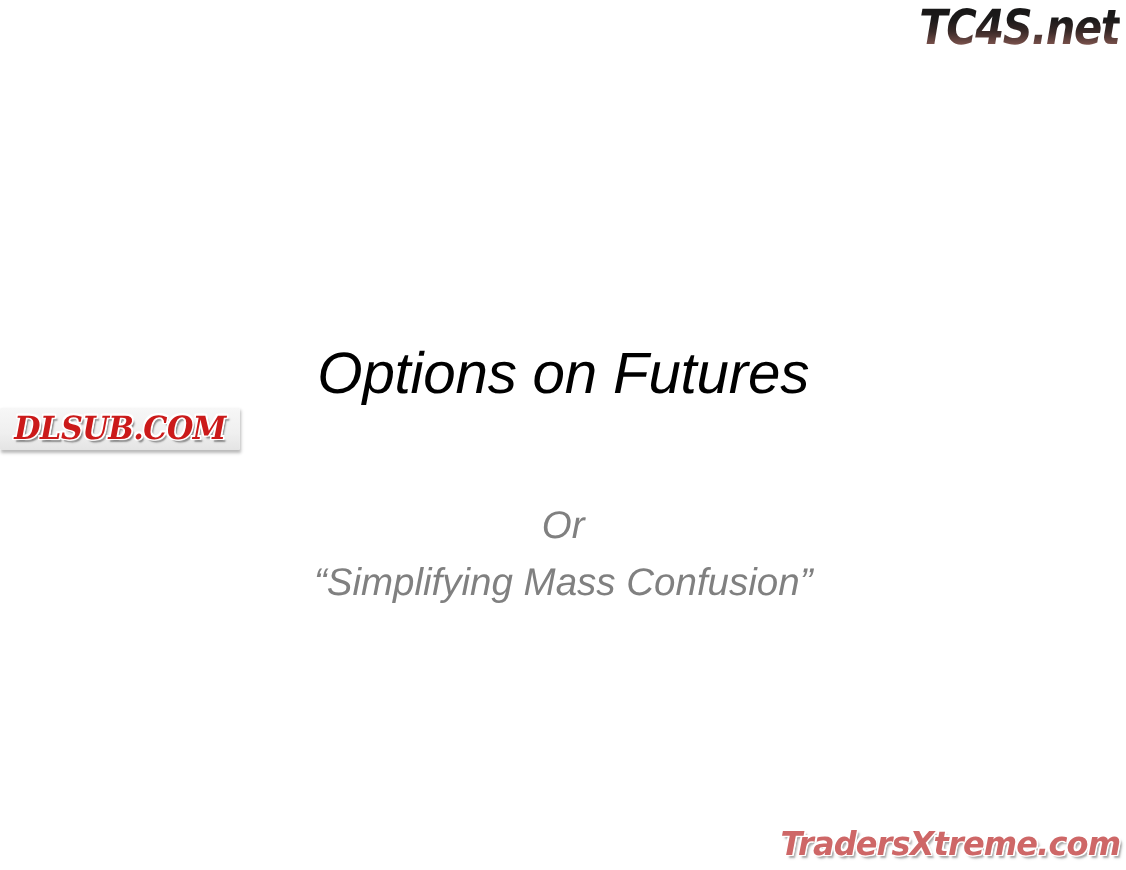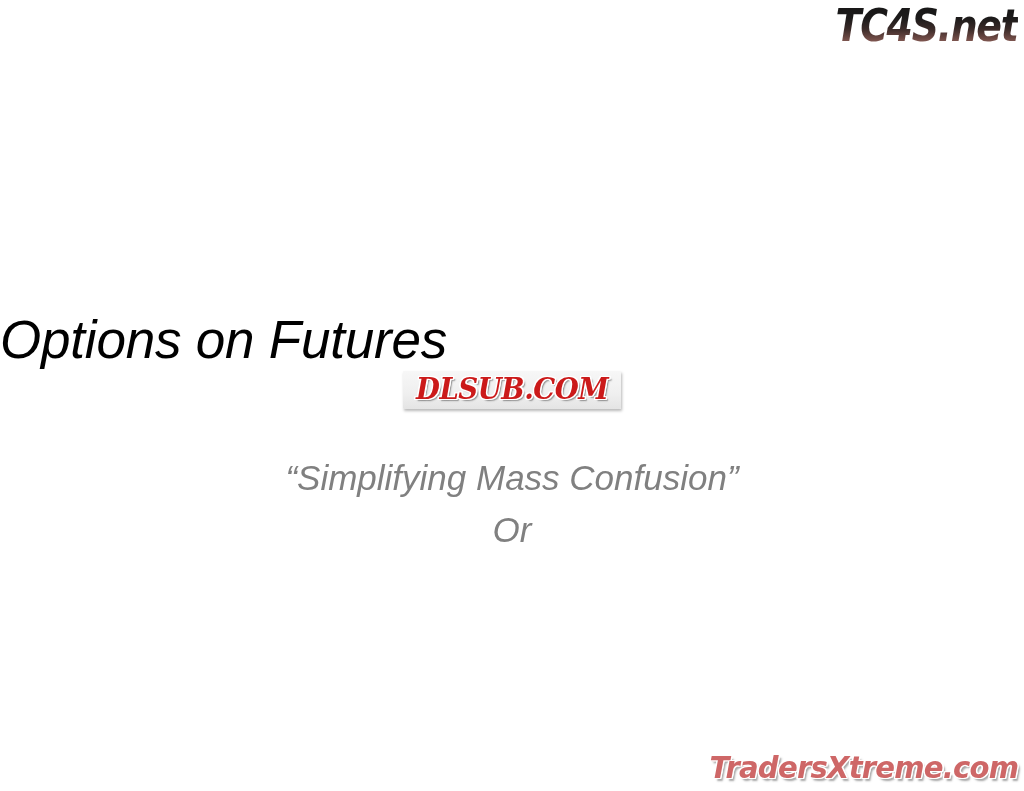--- a/index.html
+++ b/index.html
@@ -45,37 +45,36 @@
     white-space: nowrap;
     user-select: none;
   }
 
   
   .title {
     position: absolute;
     left: 0;
     right: 0;
     top: 310px;
-    text-align: left;
+    text-align: center;
     font-family: "Liberation Sans", sans-serif;
     font-weight: 400;
     font-size: 53px;
     line-height: 60px;
     color: #000000;
     letter-spacing: -0.2px;
   }
 
   
   .wm-dlsub-wrap {
     position: absolute;
     left: 0;
     right: 0;
     top: 371px;
     display: flex;
-    justify-content: center;
     pointer-events: none;
   }
   .wm-dlsub {
     position: relative;
     background: linear-gradient(to bottom, #f7f7f7 0%, #efefef 60%, #e4e4e4 100%);
     box-shadow: 1px 2px 3px rgba(0,0,0,0.28);
     padding: 3px 8px 4px 8px;
     border-radius: 1px;
   }
   .wm-dlsub span {
@@ -153,19 +152,19 @@
 
   <div class="title">Options on Futures</div>
 
   <div class="wm-dlsub-wrap">
     <div class="wm-dlsub">
       <span>DLSUB.COM</span>
     </div>
   </div>
 
   <div class="subtitle">
+    <span class="line">Or</span>
     <span class="line">“Simplifying Mass Confusion”</span>
-    <span class="line">Or</span>
   </div>
 
   <div class="wm-tx">TradersXtreme.com</div>
 
 </div>
 
 </body></html>

